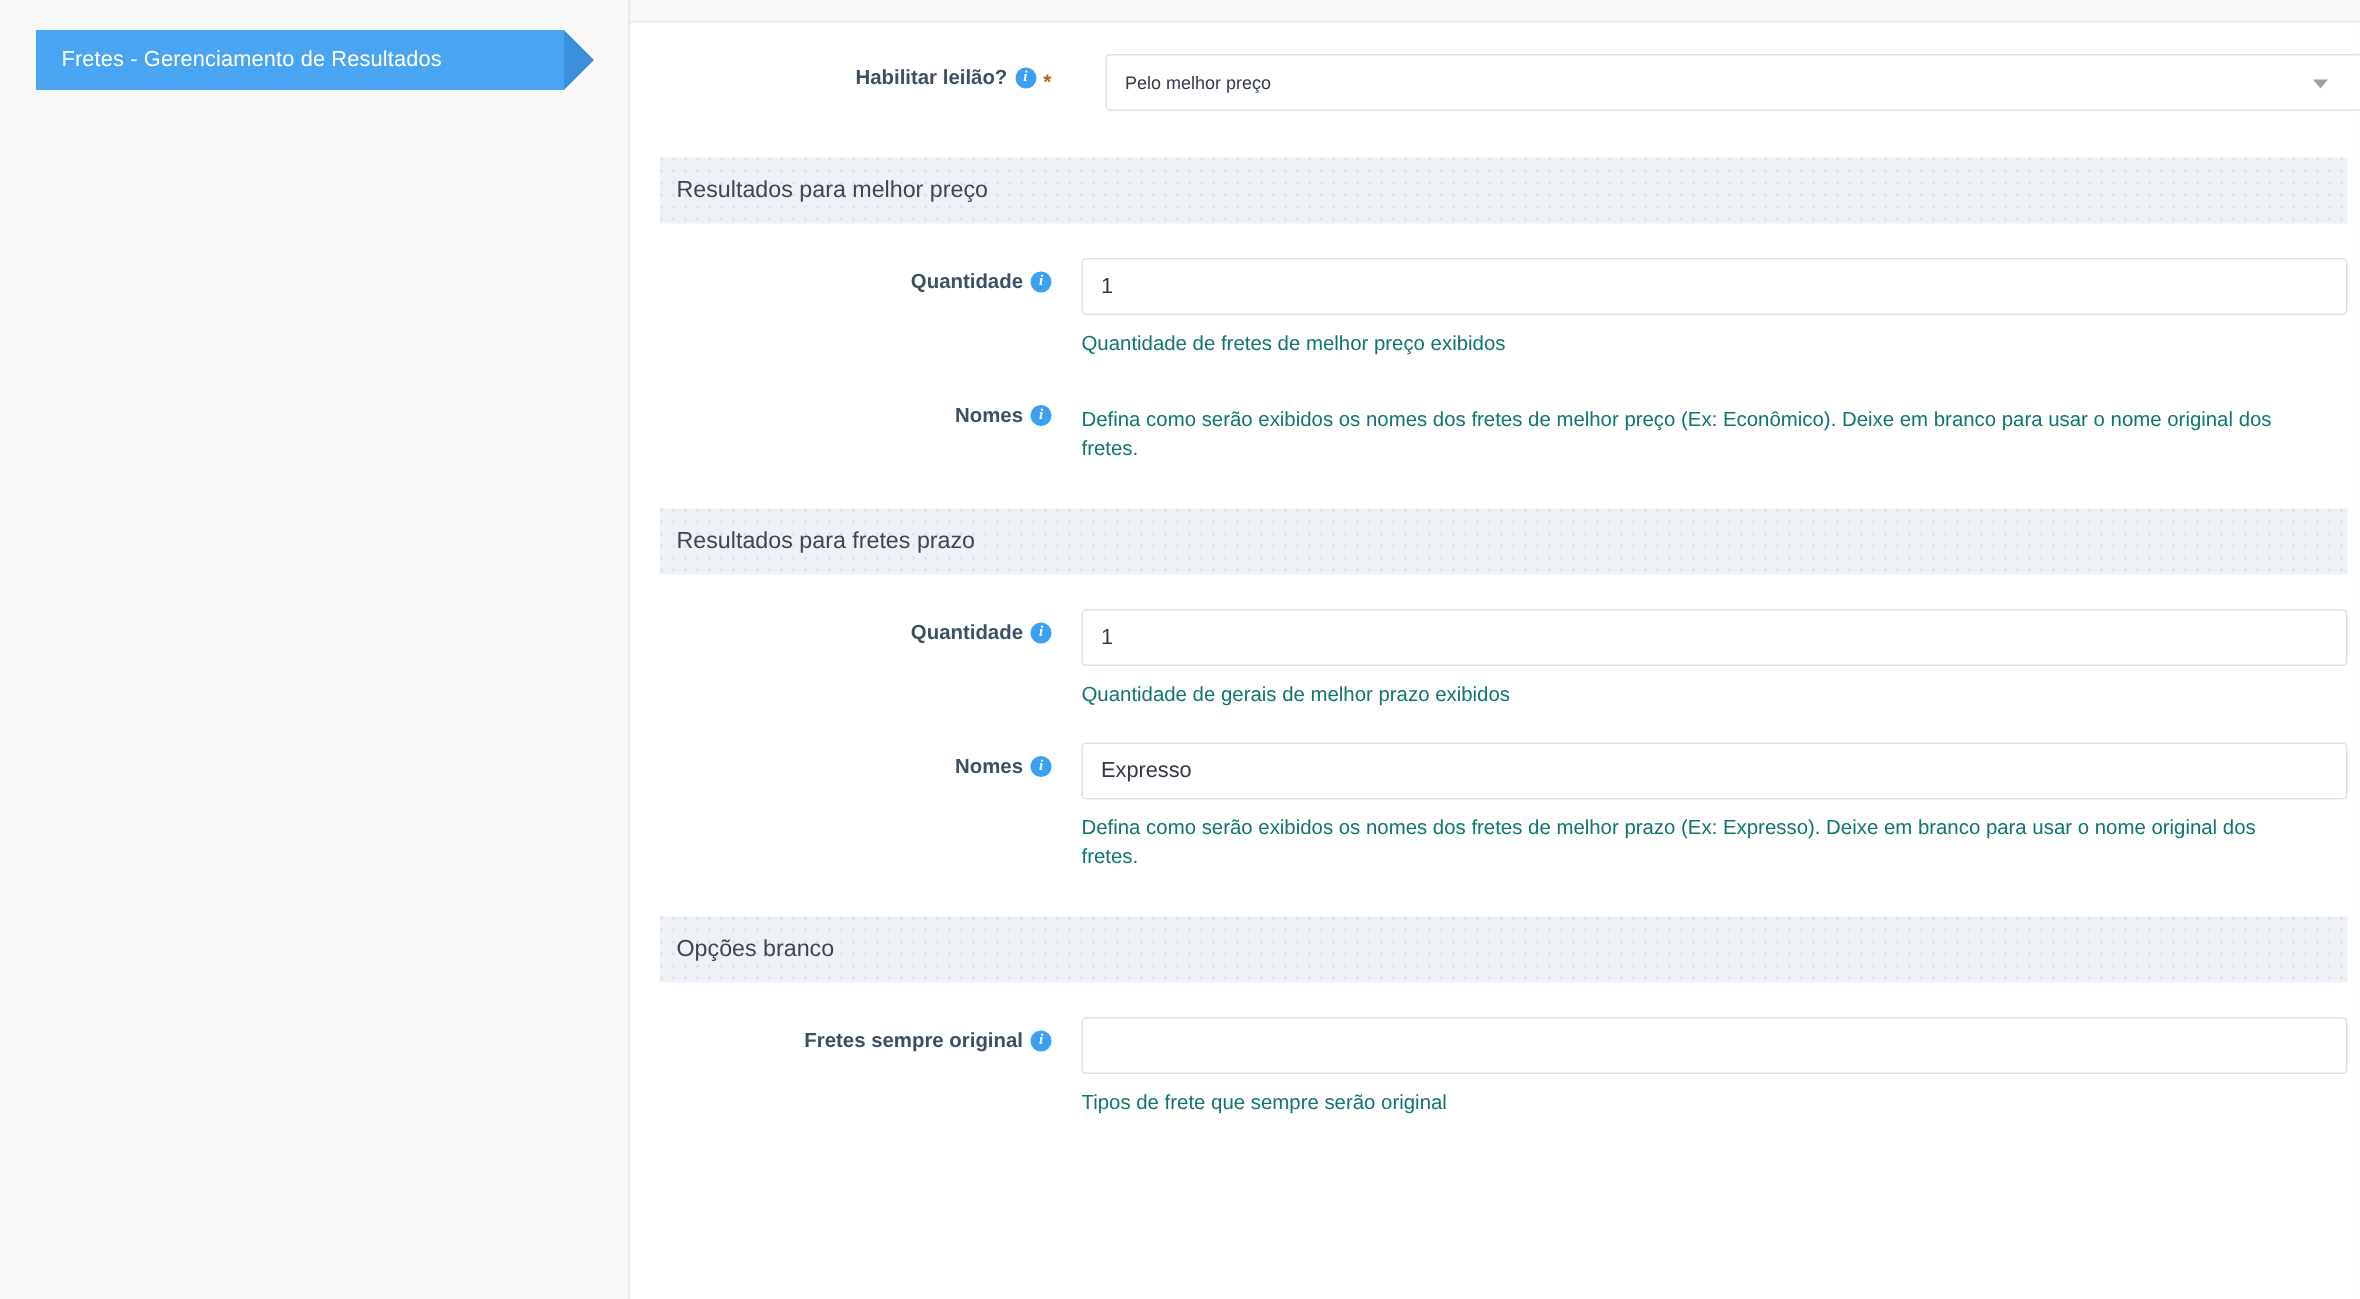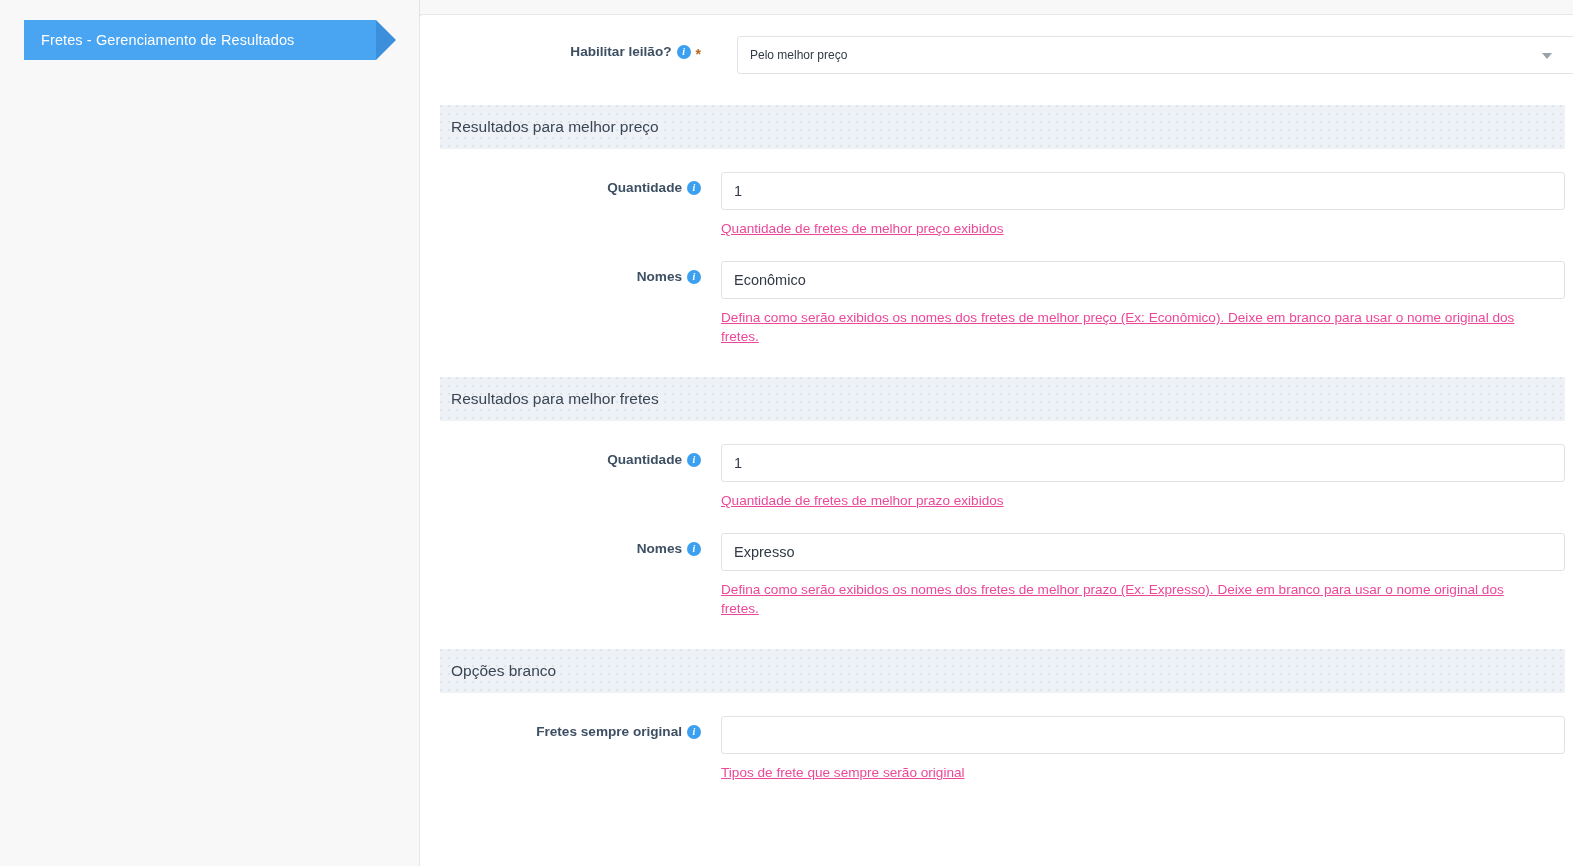--- a/index.html
+++ b/index.html
@@ -184,26 +184,25 @@
     background: #fff;
     font-size: 12px;
     color: #313a45;
     padding: 0 30px 0 12px;
     overflow: hidden;
     white-space: nowrap;
     margin-left: 16px;
   }
 
   .helptext {
-    color: #ec4899;
+    color: #0f766e;
     font-size: 13.6px;
     line-height: 19px;
     padding-top: 9px;
     max-width: 810px;
-    text-decoration: underline;
   }
 
   
   .btn-row {
     display: flex;
     padding-left: 301px;
     padding-top: 24px;
     gap: 16px;
   }
 </style>
@@ -245,33 +244,32 @@
             <input class="ctl" type="text" value="1" style="">
             <div class="helptext">Quantidade de fretes de melhor preço exibidos</div>
           </div>
         </div>
         <div class="row" style="padding-top:23px">
           <div class="row-label">
             <span>Nomes</span>
             <span class="info-icon">i</span>
           </div>
           <div class="row-field">
-            <input class="ctl" type="text" value="Econômico" style="">
             <div class="helptext">Defina como serão exibidos os nomes dos fretes de melhor preço (Ex: Econômico). Deixe em branco para usar o nome original dos fretes.</div>
           </div>
         </div>
-        <div class="section-head sh2">Resultados para melhor fretes</div>
+        <div class="section-head sh2">Resultados para fretes prazo</div>
         <div class="row" style="padding-top:23px">
           <div class="row-label">
             <span>Quantidade</span>
             <span class="info-icon">i</span>
           </div>
           <div class="row-field">
             <input class="ctl" type="text" value="1" style="">
-            <div class="helptext">Quantidade de fretes de melhor prazo exibidos</div>
+            <div class="helptext">Quantidade de gerais de melhor prazo exibidos</div>
           </div>
         </div>
         <div class="row" style="padding-top:23px">
           <div class="row-label">
             <span>Nomes</span>
             <span class="info-icon">i</span>
           </div>
           <div class="row-field">
             <input class="ctl" type="text" value="Expresso" style="">
             <div class="helptext">Defina como serão exibidos os nomes dos fretes de melhor prazo (Ex: Expresso). Deixe em branco para usar o nome original dos fretes.</div>

